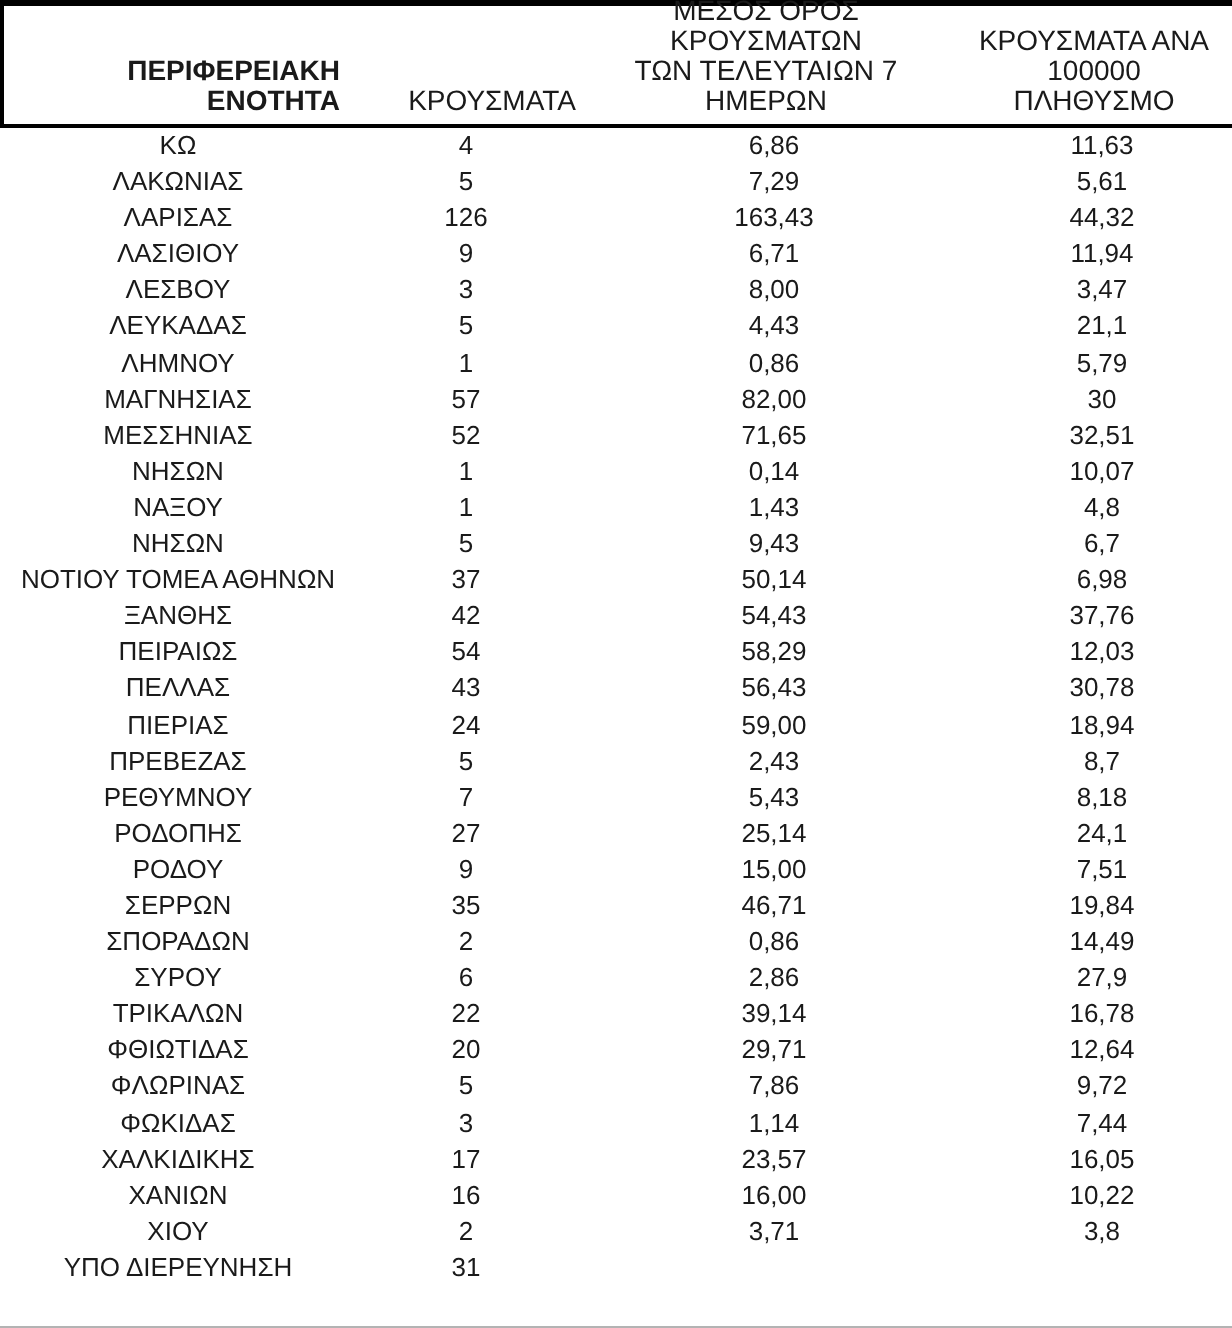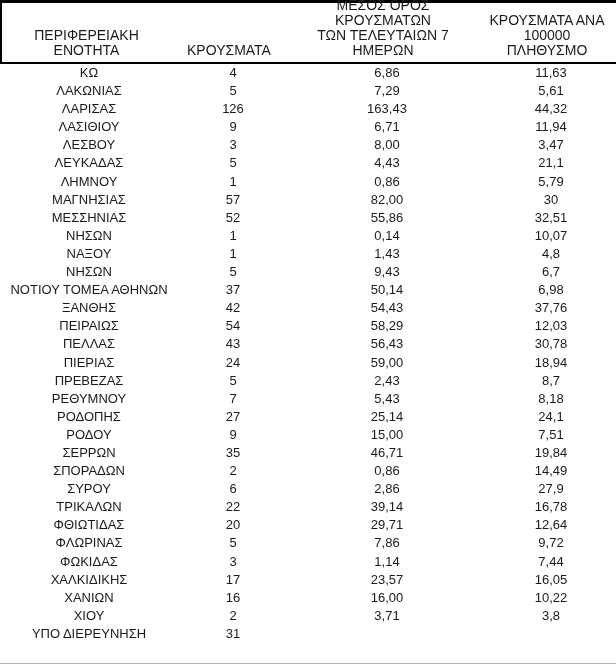--- a/index.html
+++ b/index.html
@@ -35,22 +35,22 @@
     display: flex;
     align-items: flex-end;
   }
   .hcell {
     box-sizing: border-box;
     font-size: 14px;
     line-height: 15px;
     padding-bottom: 4px;
     text-align: center;
   }
-  .hcell.c1 { width: 170px; text-align: center; padding-left: 3px; }
-  .hcell.c2 { width: 118px; }
+  .hcell.c1 { width: 170px; text-align: right; padding-left: 3px; font-weight: bold; }
+  .hcell.c2 { width: 118px; text-align: right; }
   .hcell.c3 { width: 190px; }
   .hcell.c4 { width: 138px; }
   .header-underline {
     position: absolute;
     top: 62px; left: 0;
     width: 616px; height: 2px;
     background: #000000;
   }
   .data-table {
     position: absolute;
@@ -160,21 +160,21 @@
         </tr>
         <tr>
           <td>ΜΑΓΝΗΣΙΑΣ</td>
           <td>57</td>
           <td>82,00</td>
           <td>30</td>
         </tr>
         <tr>
           <td>ΜΕΣΣΗΝΙΑΣ</td>
           <td>52</td>
-          <td>55,86</td>
+          <td>71,65</td>
           <td>32,51</td>
         </tr>
         <tr>
           <td>ΝΗΣΩΝ</td>
           <td>1</td>
           <td>0,14</td>
           <td>10,07</td>
         </tr>
         <tr>
           <td>ΝΑΞΟΥ</td>

